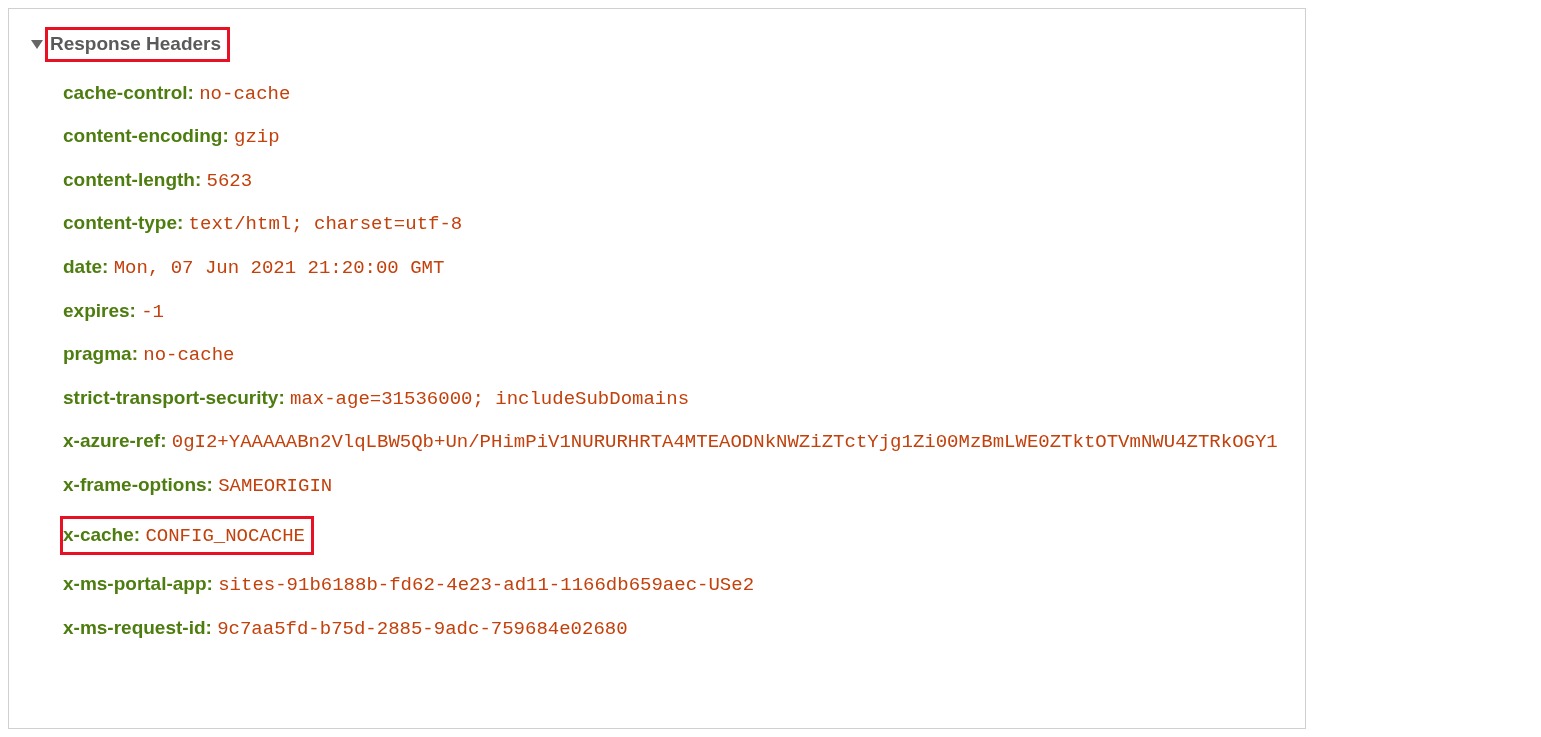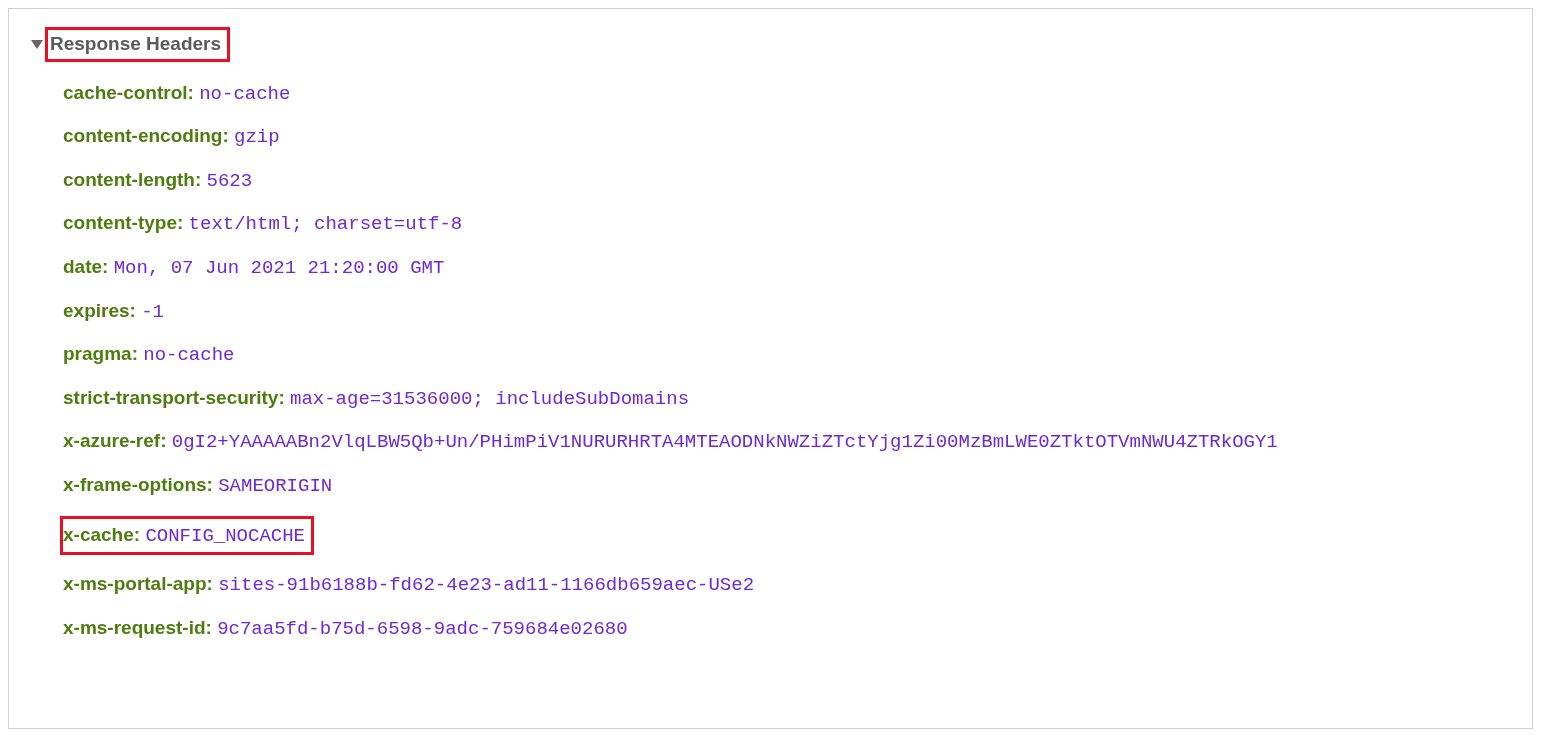--- a/index.html
+++ b/index.html
@@ -4,21 +4,21 @@
   <style>
     * { box-sizing: border-box; margin: 0; padding: 0; }
     body {
       font-family: "Segoe UI", -apple-system, BlinkMacSystemFont, sans-serif;
       background: #fff;
       padding: 8px;
     }
     .panel {
       border: 1px solid #d0d0d0;
       padding: 18px 22px 30px 22px;
-      width: 1525px;
+      width: 1298px;
       height: 721px;
     }
     .section-header {
       display: inline-flex;
       align-items: center;
       margin-bottom: 18px;
       cursor: pointer;
     }
     .triangle {
       width: 0;
@@ -46,21 +46,21 @@
       line-height: 1.4;
       margin-bottom: 16px;
       font-family: "Segoe UI", sans-serif;
     }
     .header-name {
       font-weight: 700;
       color: #4d7c0f;
     }
     .header-value {
       font-family: Consolas, "Courier New", monospace;
-      color: #6d28d9;
+      color: #c2410c;
       font-weight: 400;
     }
     .highlight {
       border: 3px solid #e81123;
       display: inline-block;
       padding: 3px 6px 3px 0;
       margin-left: -3px;
     }
   </style>
 </head>
@@ -77,15 +77,15 @@
       <li class="header-row"><span class="header-name">content-length:</span> <span class="header-value">5623</span></li>
       <li class="header-row"><span class="header-name">content-type:</span> <span class="header-value">text/html; charset=utf-8</span></li>
       <li class="header-row"><span class="header-name">date:</span> <span class="header-value">Mon, 07 Jun 2021 21:20:00 GMT</span></li>
       <li class="header-row"><span class="header-name">expires:</span> <span class="header-value">-1</span></li>
       <li class="header-row"><span class="header-name">pragma:</span> <span class="header-value">no-cache</span></li>
       <li class="header-row"><span class="header-name">strict-transport-security:</span> <span class="header-value">max-age=31536000; includeSubDomains</span></li>
       <li class="header-row"><span class="header-name">x-azure-ref:</span> <span class="header-value">0gI2+YAAAAABn2VlqLBW5Qb+Un/PHimPiV1NURURHRTA4MTEAODNkNWZiZTctYjg1Zi00MzBmLWE0ZTktOTVmNWU4ZTRkOGY1</span></li>
       <li class="header-row"><span class="header-name">x-frame-options:</span> <span class="header-value">SAMEORIGIN</span></li>
       <li class="header-row"><span class="highlight"><span class="header-name">x-cache:</span> <span class="header-value">CONFIG_NOCACHE</span></span></li>
       <li class="header-row"><span class="header-name">x-ms-portal-app:</span> <span class="header-value">sites-91b6188b-fd62-4e23-ad11-1166db659aec-USe2</span></li>
-      <li class="header-row"><span class="header-name">x-ms-request-id:</span> <span class="header-value">9c7aa5fd-b75d-6598-9adc-759684e02680</span></li>
+      <li class="header-row"><span class="header-name">x-ms-request-id:</span> <span class="header-value">9c7aa5fd-b75d-2885-9adc-759684e02680</span></li>
     </ul>
 </div>
 
 </body></html>

